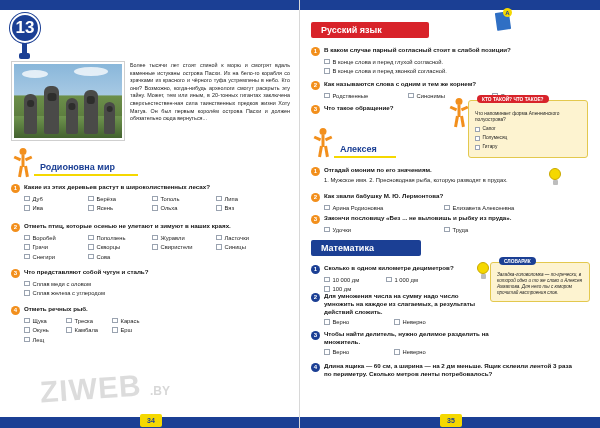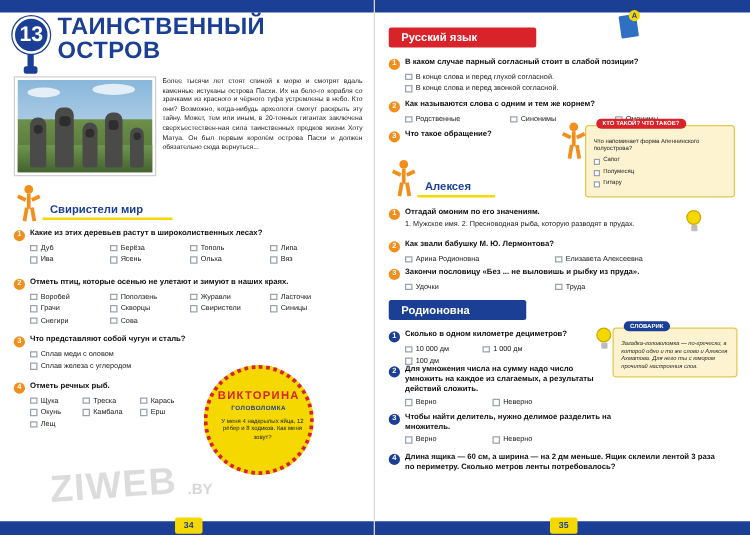--- a/index.html
+++ b/index.html
@@ -250,24 +250,20 @@
 <div class="page">
 
   <div class="leaf left">
     <div class="topbar-left"></div>
     <div class="bottombar"></div>
     <div class="pagenum l">34</div>
 
     <div class="title-wrap">
       <div class="title-pin"></div>
       <div class="title-badge">13</div>
-      <div class="title-text">
-        <span>ТАИНСТВЕННЫЙ</span>
-        <span class="l2">ОСТРОВ</span>
-      </div>
     </div>
 
     <div class="photo">
       <div class="cloud" style="left:8px;top:6px;width:26px;height:8px;"></div>
       <div class="cloud" style="left:60px;top:3px;width:34px;height:9px;"></div>
       <div class="grass"></div>
       <div class="moai" style="left:10px;width:13px;height:40px;"></div>
       <div class="moai" style="left:30px;width:15px;height:48px;"></div>
       <div class="moai" style="left:52px;width:12px;height:36px;"></div>
       <div class="moai" style="left:70px;width:14px;height:44px;"></div>
@@ -277,21 +273,21 @@
     <div class="intro">Более тысячи лет стоят спиной к морю и смотрят вдаль каменные истуканы острова Пасхи. Их на бело-го корабля со зрачками из красного и чёрного туфа устремлены в небо. Кто они? Возможно, когда-нибудь археологи смогут раскрыть эту тайну. Может, тем или иным, в 20-тонных гигантах заключена сверхъестествен-ная сила таинственных предков жизни Хоту Матуа. Он был первым королём острова Пасхи и должен обязательно сюда вернуться...</div>
 
     <div class="person" style="left:14px; top:148px;">
       <div class="head"></div>
         <div class="body"></div>
       <div class="arm l"></div>
         <div class="arm r"></div>
       <div class="leg l"></div>
         <div class="leg r"></div>
     </div>
-    <div class="sec-head-light" style="left:34px; top:160px; width:104px;">Свиристели мир</div>
+    <div class="sec-head-light" style="left:34px; top:160px; width:104px;">Родионовна мир</div>
 
     <div class="q" style="left:11px; top:183px;">
       <div class="qrow">
         <div class="qnum">1</div>
         <div class="qtext">Какие из этих деревьев растут в широколиственных лесах?</div>
       </div>
       <div class="opts grid4">
         <div class="opt">
             <span class="box"></span>
             <span>Дуб</span>
@@ -423,25 +419,20 @@
             <span class="box"></span>
             <span>Ерш</span>
           </div>
         <div class="opt" style="width:40px;">
             <span class="box"></span>
             <span>Лещ</span>
           </div>
       </div>
     </div>
 
-    <div class="quiz-circle" style="left:163px; top:292px;">
-      <div class="qc-t1">ВИКТОРИНА</div>
-      <div class="qc-t2">ГОЛОВОЛОМКА</div>
-      <div class="qc-body">У меня 4 надкрылых яйца, 12 рёбер и 8 ходиков. Как меня зовут?</div>
-    </div>
 
     <div class="watermark">ZIWEB</div>
     <div class="watermark2">.BY</div>
   </div>
 
   <div class="leaf right">
     <div class="topbar-right"></div>
     <div class="bottombar"></div>
     <div class="pagenum r">35</div>
 
@@ -570,21 +561,21 @@
             <span class="box"></span>
             <span>Удочки</span>
           </div>
         <div class="opt">
             <span class="box"></span>
             <span>Труда</span>
           </div>
       </div>
     </div>
 
-    <div class="sec-head blue" style="left:11px; top:240px; width:110px;">Родионовна</div>
+    <div class="sec-head blue" style="left:11px; top:240px; width:110px;">Математика</div>
 
     <div class="q" style="left:11px; top:264px; width:160px;">
       <div class="qrow">
         <div class="qnum blue">1</div>
         <div class="qtext">Сколько в одном километре дециметров?</div>
       </div>
       <div class="opts">
         <div class="opt" style="width:52px;">
             <span class="box"></span>
             <span>10 000 дм</span>

